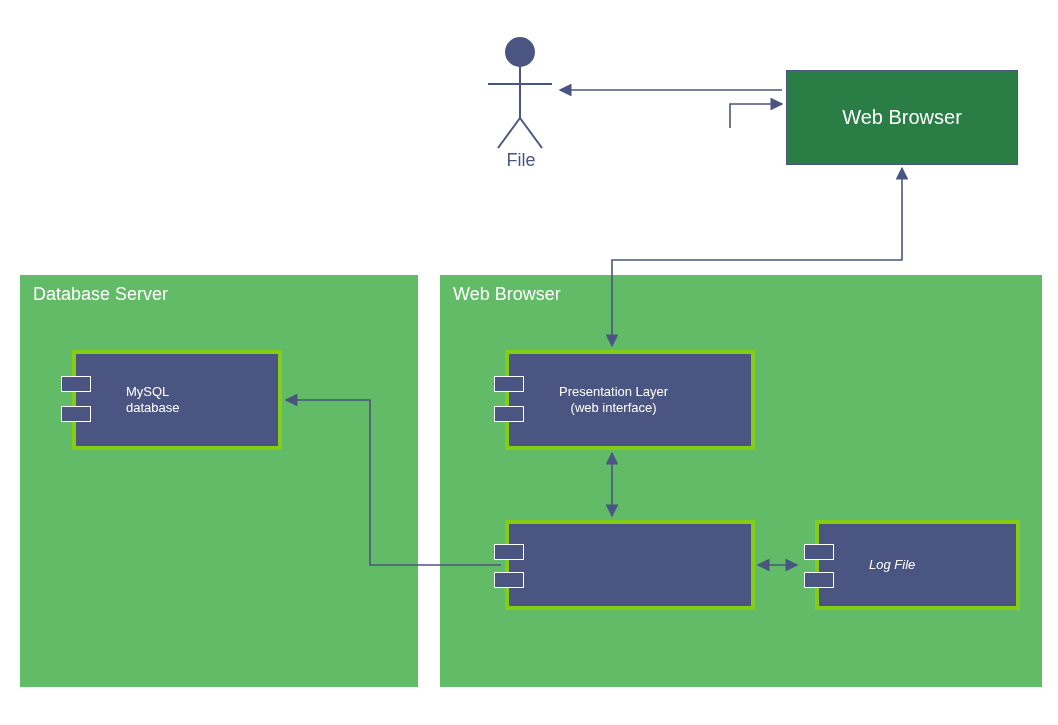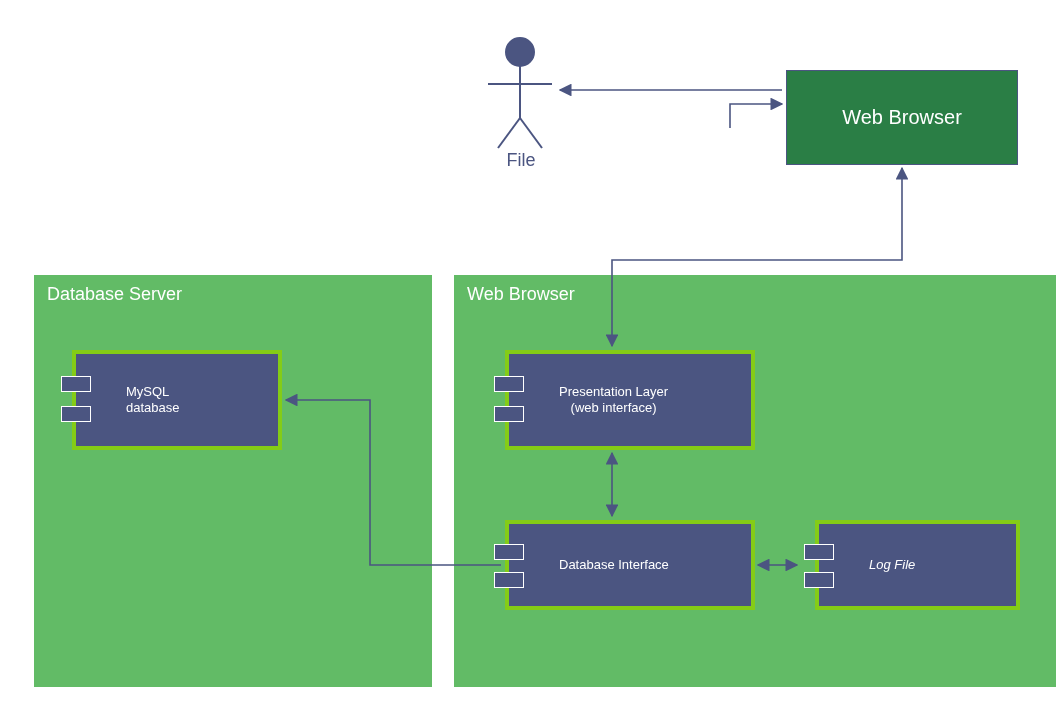--- a/index.html
+++ b/index.html
@@ -14,21 +14,20 @@
   }
   .canvas {
     position: relative;
     width: 1058px;
     height: 725px;
   }
   .server-box {
     position: absolute;
     background: #62bb66;
     border: 1px solid #62bb66;
-    margin-left: 14px;
   }
   .server-title {
     position: absolute;
     top: 8px;
     left: 12px;
     color: #ffffff;
     font-size: 18px;
   }
   .component {
     position: absolute;
@@ -99,21 +98,20 @@
   <div class="component" style="left:505px; top:350px; width:250px; height:100px;text-align:center;">
     <div class="tab" style="top:22px;"></div>
     <div class="tab" style="top:52px;"></div>
     <div class="label" style="white-space:pre-line;">Presentation Layer
 (web interface)</div>
   </div>
 
   <div class="component" style="left:505px; top:520px; width:250px; height:90px;">
     <div class="tab" style="top:20px;"></div>
     <div class="tab" style="top:48px;"></div>
-    <div class="label">Database Interface</div>
   </div>
 
   <div class="component" style="left:815px; top:520px; width:205px; height:90px;font-style:italic;">
     <div class="tab" style="top:20px;"></div>
     <div class="tab" style="top:48px;"></div>
     <div class="label">Log File</div>
   </div>
 
   <div class="webbrowser" style="left:786px; top:70px; width:232px; height:95px;">
     <span>Web Browser</span>

